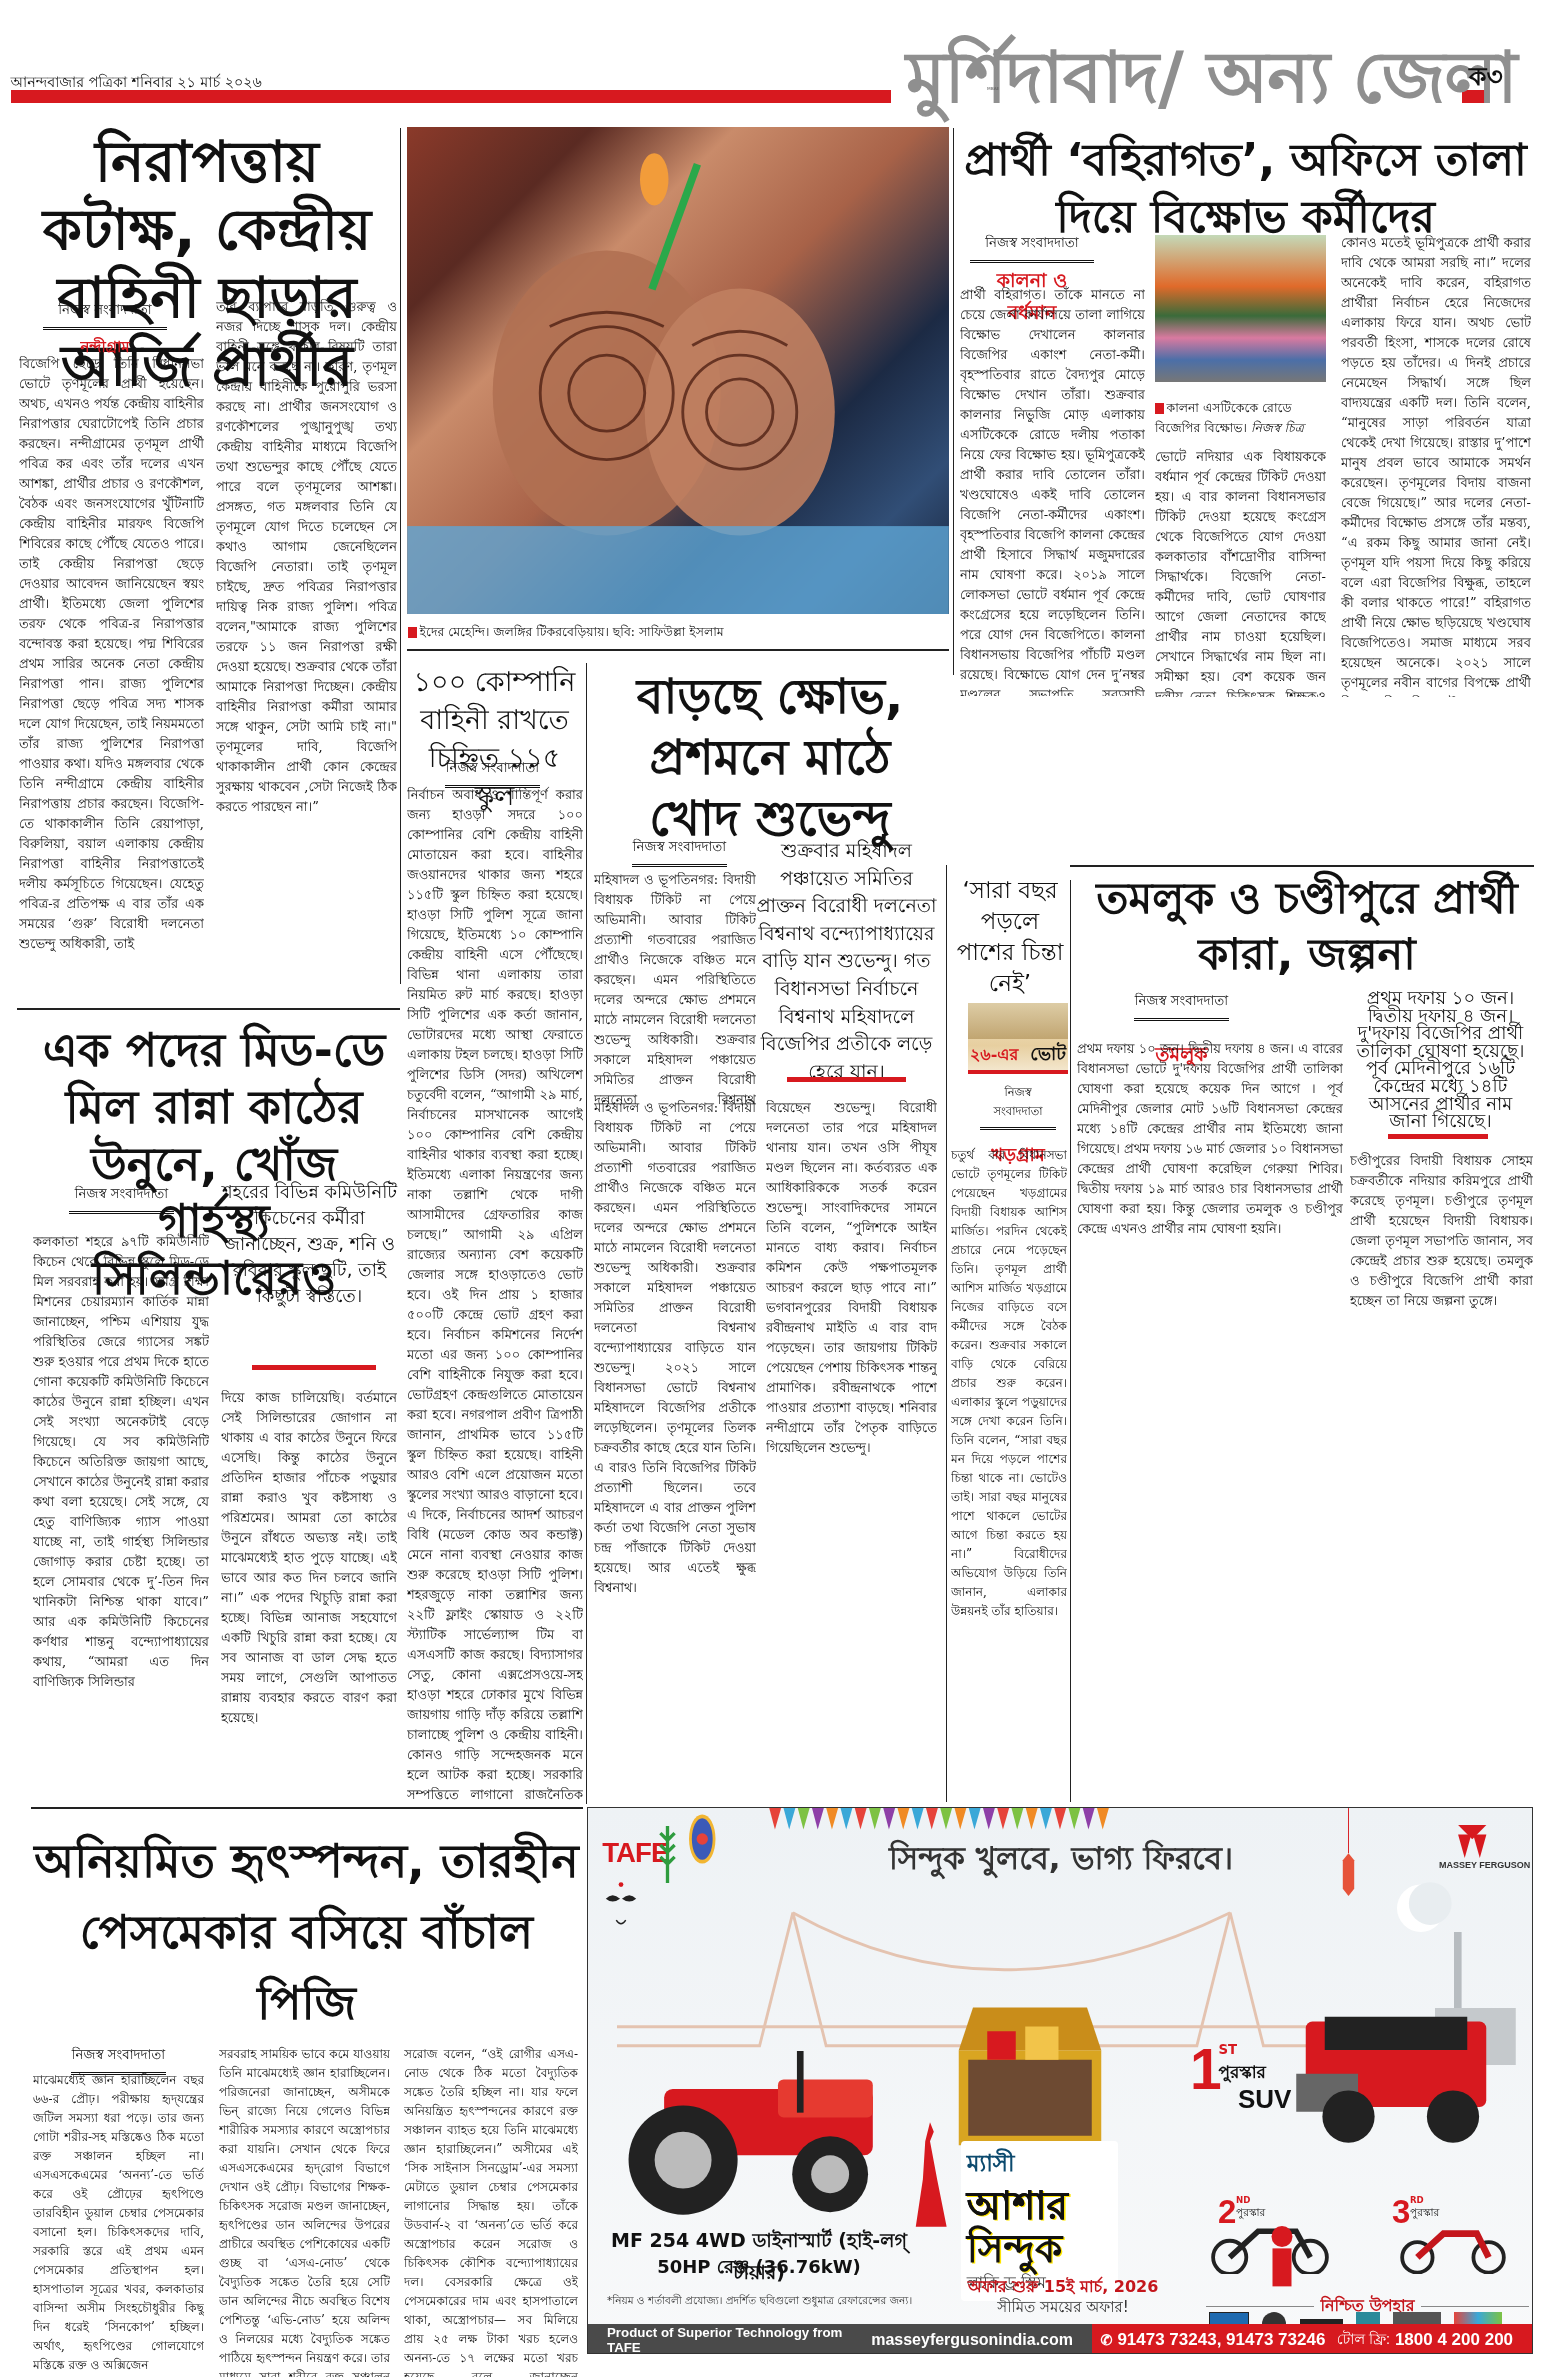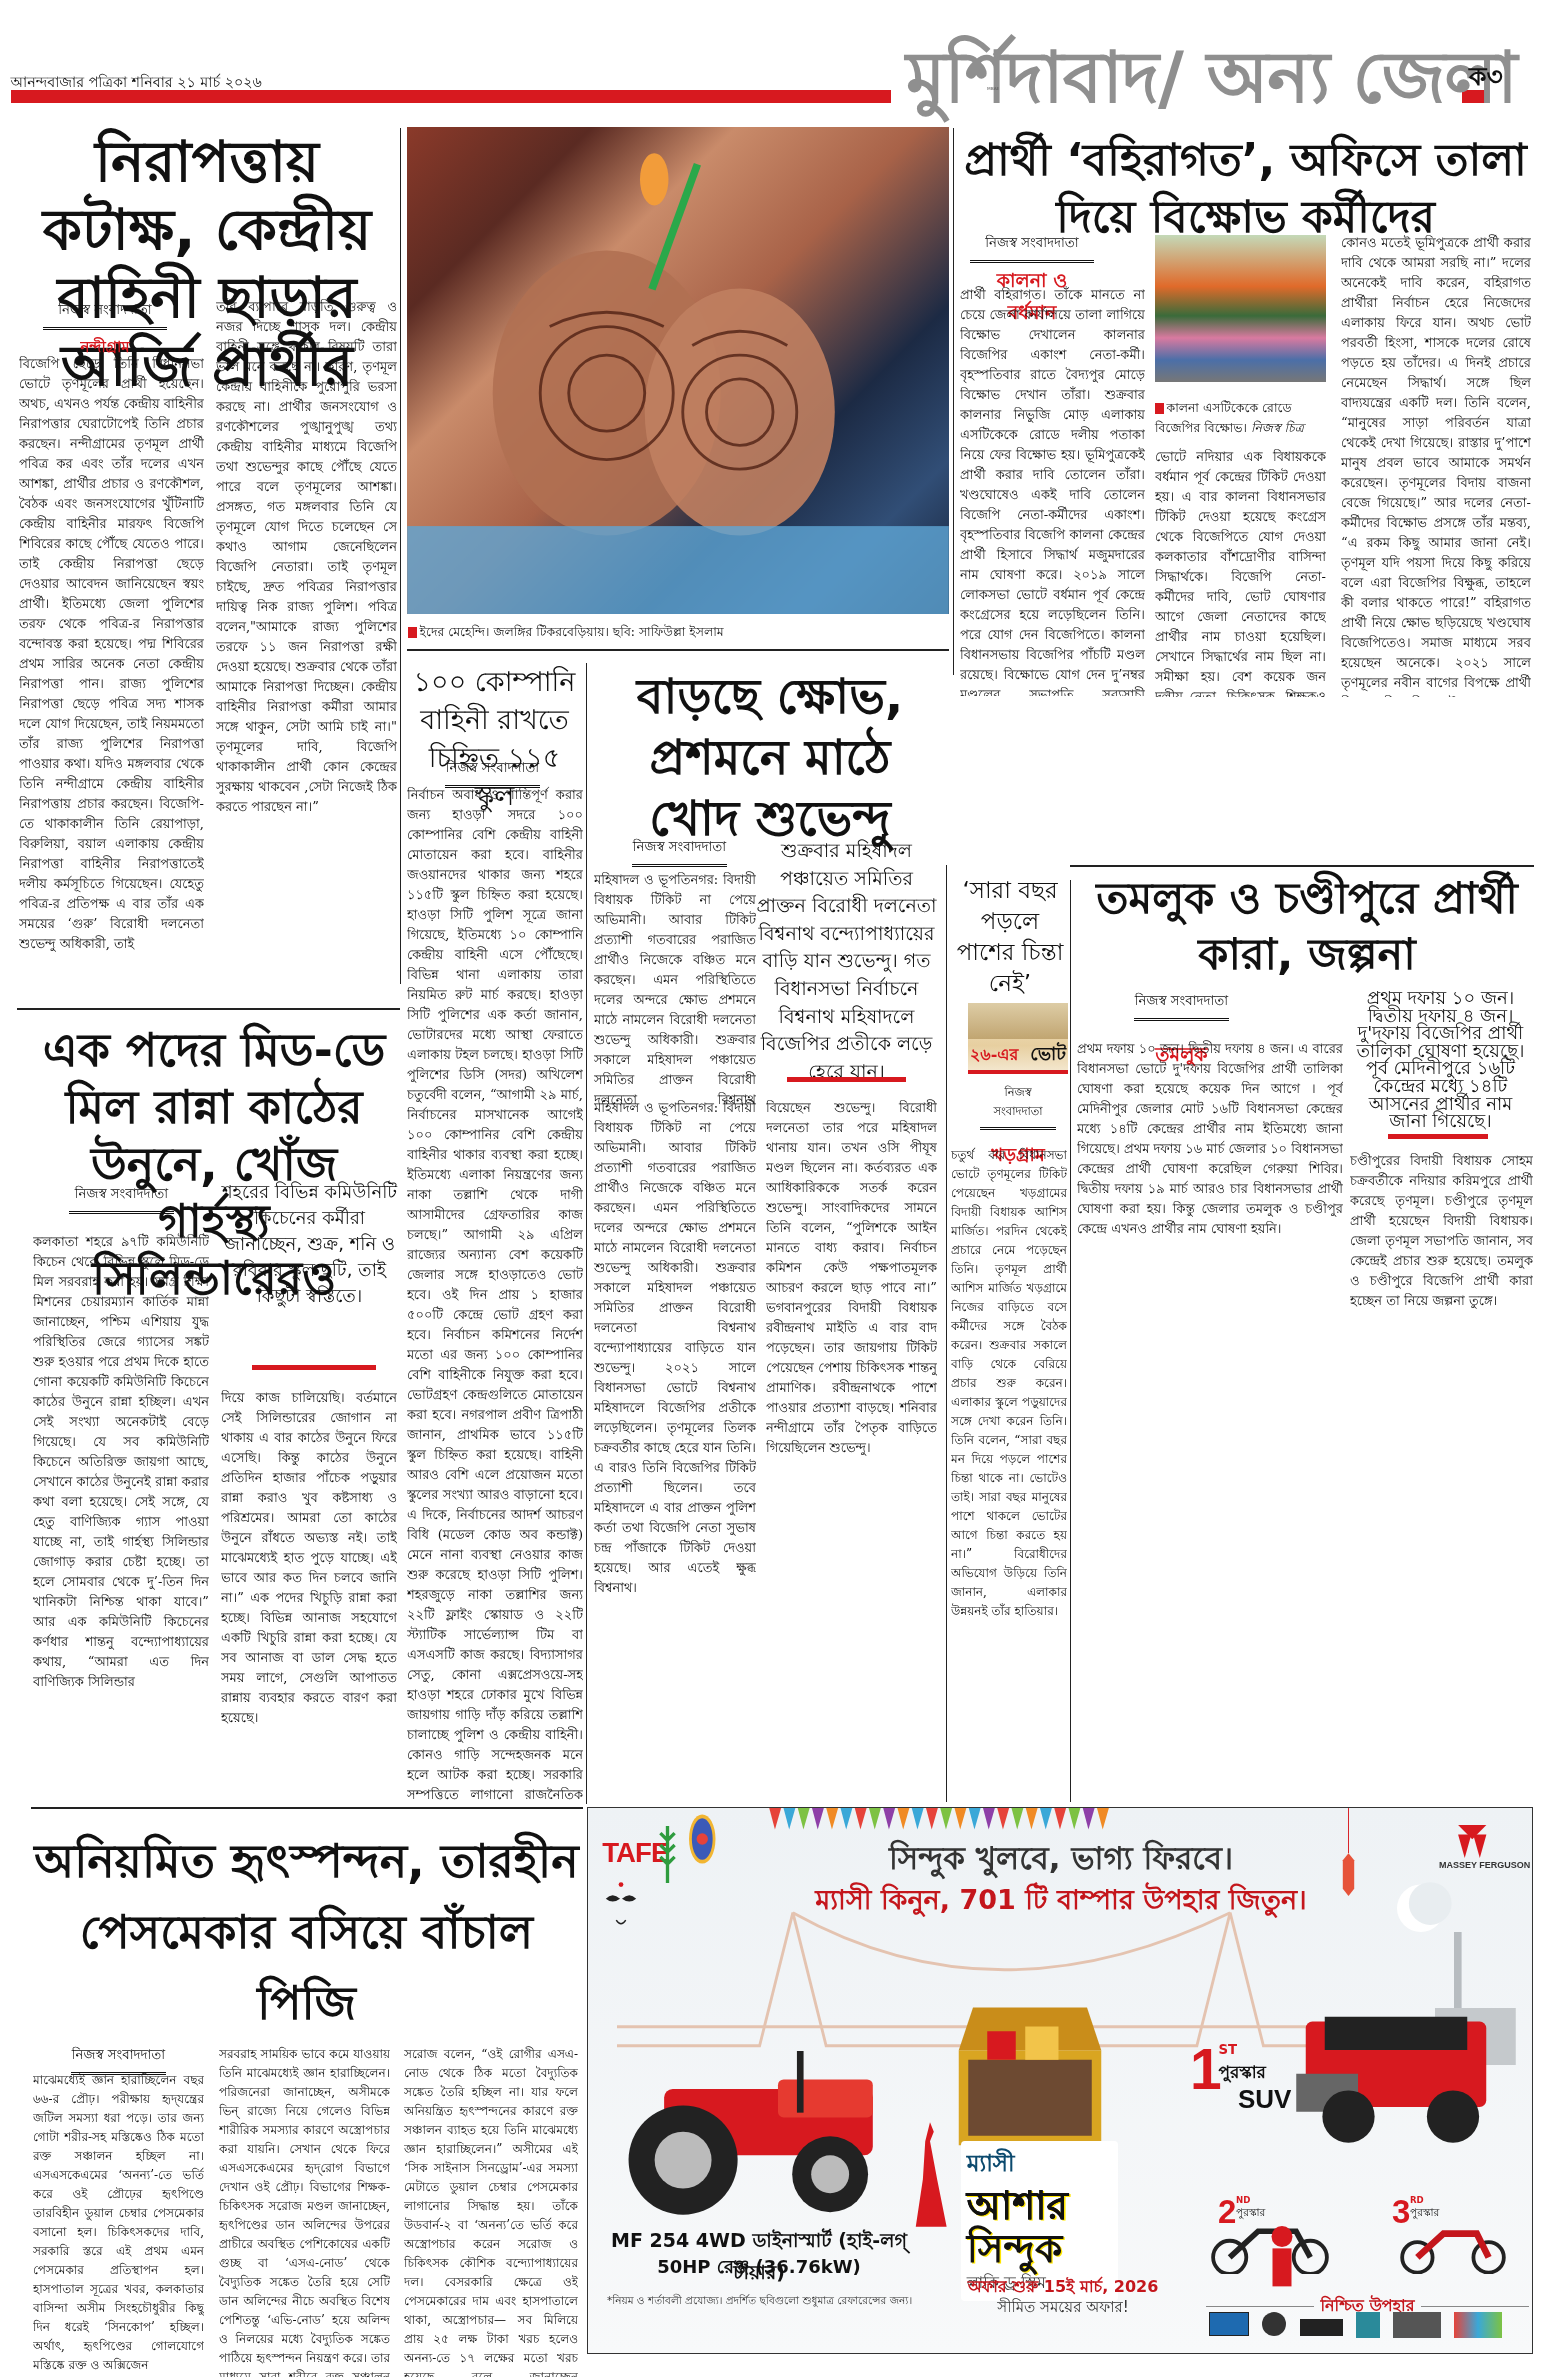--- a/index.html
+++ b/index.html
@@ -206,21 +206,20 @@
       <circle cx="30" cy="55" r="12" fill="#e6433a"></circle>
     </svg>
 
   <svg class="abs" style="left:14.3px;top:67px" width="38" height="57" viewBox="0 0 80 120">
       <path d="M8 50 Q22 35 38 50 Q22 62 8 50Z M42 50 Q58 35 72 50 Q58 62 42 50Z" fill="#222"></path>
       <circle cx="40" cy="20" r="5" fill="#d7191f"></circle>
       <path d="M30 95 Q40 110 50 95" stroke="#222" stroke-width="3" fill="none"></path>
     </svg>
 
   <div class="abs" style="left:0;top:26px;width:946px;text-align:center;font-size:31px;color:#333;font-weight:bold">সিন্দুক খুলবে, ভাগ্য ফিরবে।</div>
-  <div class="abs" style="left:0;top:71px;width:946px;text-align:center;font-size:27px;color:#c4161c;font-weight:bold">ম্যাসী কিনুন, 701 টি বাম্পার উপহার জিতুন।</div>
 
   <svg class="abs" style="left:751px;top:0" width="19" height="88" viewBox="0 0 40 185">
       <line x1="20" y1="0" x2="20" y2="95" stroke="#d7191f" stroke-width="2"></line>
       <path d="M8 110 L20 95 L32 110 L32 170 L20 185 L8 170Z" fill="#e6533a"></path>
     </svg>
 
   <svg class="abs" style="left:870px;top:16.6px" width="28.5" height="33" viewBox="0 0 60 70">
       <polygon points="0,0 60,0 30,30" fill="#d7191f"></polygon>
       <polygon points="0,20 28,20 14,70" fill="#d7191f"></polygon>
       <polygon points="32,20 60,20 46,70" fill="#d7191f"></polygon>
@@ -319,14 +318,26 @@
   </div>
   <div class="abs" style="left:621px;top:504px;width:328px;height:26px;display:flex;gap:13.3px">
     <div style="width:40px;height:24px;background:#1e6ab0;border:1.9px solid #222"></div>
     <div style="width:24px;height:24px;border-radius:50%;background:#333"></div>
     <div style="width:43px;height:16.6px;background:#222;margin-top:7.1px"></div>
     <div style="width:24px;height:26px;background:#2a8a9a"></div>
     <div style="width:48px;height:26px;background:#555"></div>
     <div style="width:48px;height:26px;background:linear-gradient(90deg,#e6433a,#3aa8d8,#7dc243)"></div>
   </div>
 
+  <div class="abs" style="left:0;top:516px;width:946px;height:31px;display:flex">
+    <div style="width:504px;background:#4a4a4a;display:flex;align-items:center;justify-content:space-between;padding:0 19px">
+      <span style="color:#fff;font-weight:bold;font-size:13.3px;font-family:'Liberation Sans',sans-serif"><span>Product of Superior Technology from</span> <span>TAFE</span></span>
+      <span style="color:#fff;font-weight:bold;font-size:16px;font-family:'Liberation Sans',sans-serif">masseyfergusonindia.com</span>
+    </div>
+    <div style="flex:1;background:#d7191f;display:flex;align-items:center;padding:0 8.6px;color:#fff;font-weight:bold;font-family:'Liberation Sans',sans-serif;font-size:17px;white-space:nowrap">
+      <span style="font-size:14.3px;margin-right:4.8px">✆</span>
+      <span>91473 73243, 91473 73246</span>
+      <span style="margin:0 4.8px 0 11.4px;font-weight:normal;font-size:14.3px">টোল ফ্রি:</span>
+      <span>1800 4 200 200</span>
+    </div>
+  </div>
 </section>
 
 
 </body></html>

